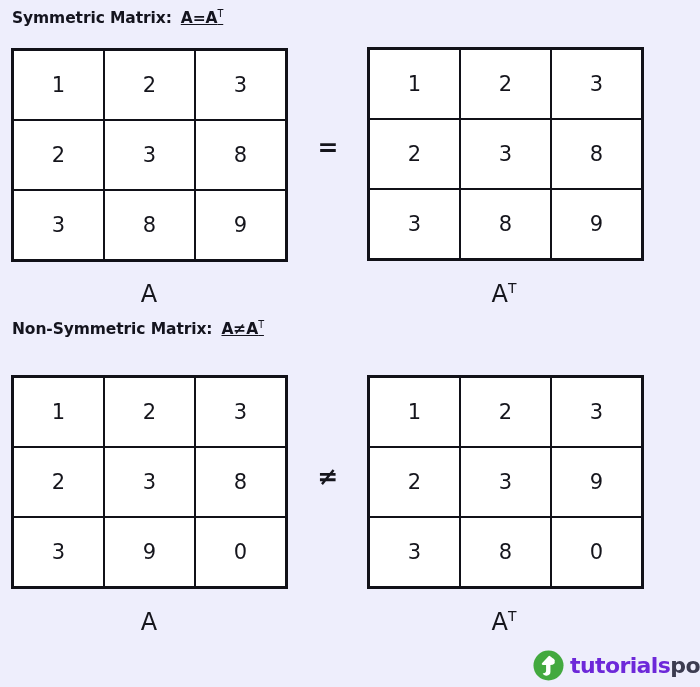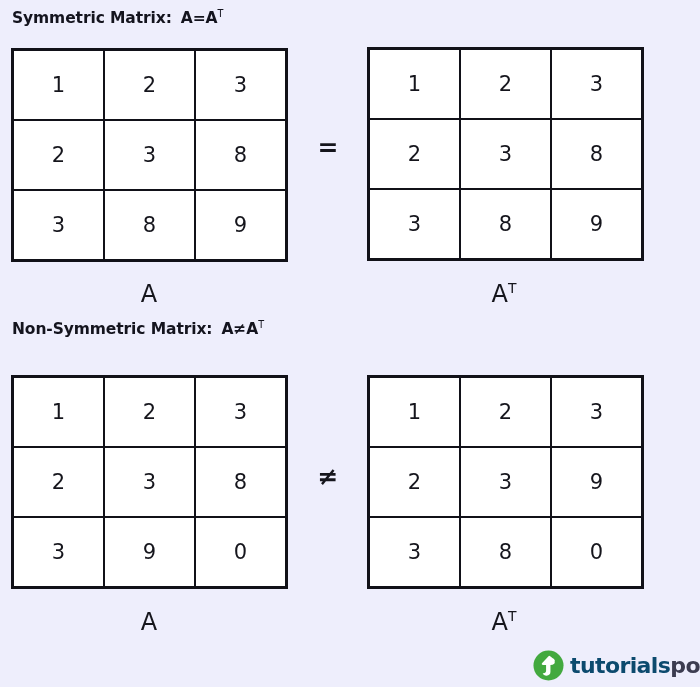--- a/index.html
+++ b/index.html
@@ -21,20 +21,21 @@
     font-family: "DejaVu Sans", sans-serif;
     font-weight: bold;
     font-size: 15.5px;
     color: #14141e;
     white-space: nowrap;
     letter-spacing: -0.1px;
   }
   .section-title .formula {
     margin-left: 9px;
     font-weight: bold;
+    text-decoration: underline;
   }
   .section-title sup {
     font-size: 0.62em;
     vertical-align: super;
     line-height: 0;
     font-weight: normal;
   }
 
   #title-symmetric  { left: 12px; top: 9px; }
   #title-nonsym     { left: 12px; top: 320px; }
@@ -113,21 +114,21 @@
     height: 31px;
     flex: 0 0 auto;
   }
   #logo-text {
     font-family: "DejaVu Sans", sans-serif;
     font-size: 22px;
     font-weight: bold;
     letter-spacing: -0.6px;
     line-height: 1;
   }
-  #logo-text .part-a { color: #0c4a6e; }
+  #logo-text .part-a { color: #6d28d9; }
   #logo-text .part-b { color: #3c3c50; }
 </style>
 </head>
 <body style="background: rgb(238, 238, 252);">
 
 <div class="section-title" id="title-symmetric">
   <span>Symmetric Matrix:</span><span class="formula"><span>A=A</span><sup>T</sup></span>
 </div>
 
 <div class="matrix" id="matrix-sym-a">

